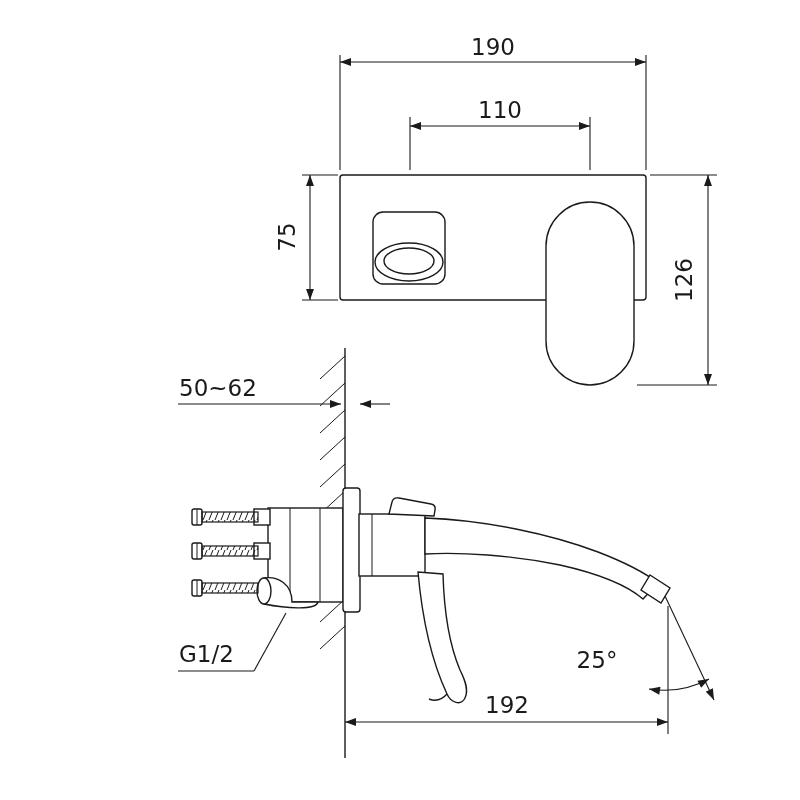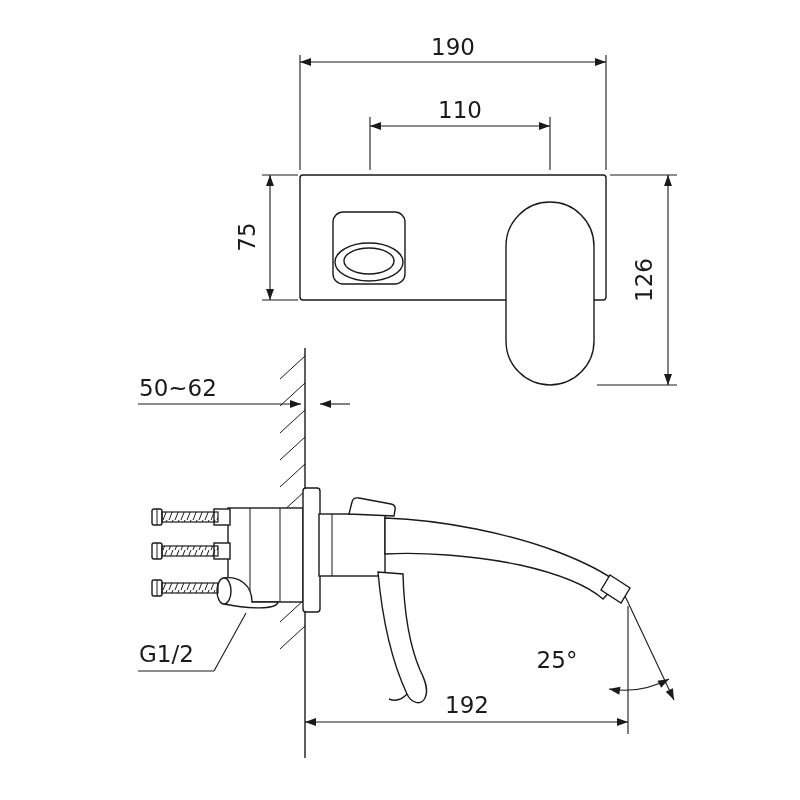--- a/index.html
+++ b/index.html
@@ -7,20 +7,21 @@
     padding: 0;
     background: #ffffff;
     font-family: "DejaVu Sans", "Liberation Sans", sans-serif;
   }
   .canvas {
     width: 736px;
     height: 800px;
     position: relative;
     background: #ffffff;
     overflow: hidden;
+    padding-left: 40px;
   }
   svg { display: block; }
   .obj   { fill: #ffffff; stroke: #1a1a1a; stroke-width: 1.4; }
   .objno { fill: none;    stroke: #1a1a1a; stroke-width: 1.4; }
   .thin  { fill: none;    stroke: #1a1a1a; stroke-width: 1;   }
   .dim   { fill: none;    stroke: #1a1a1a; stroke-width: 1.1; }
   .dim-text {
     font-family: "DejaVu Sans", "Liberation Sans", sans-serif;
     font-size: 23px;
     fill: #1a1a1a;

